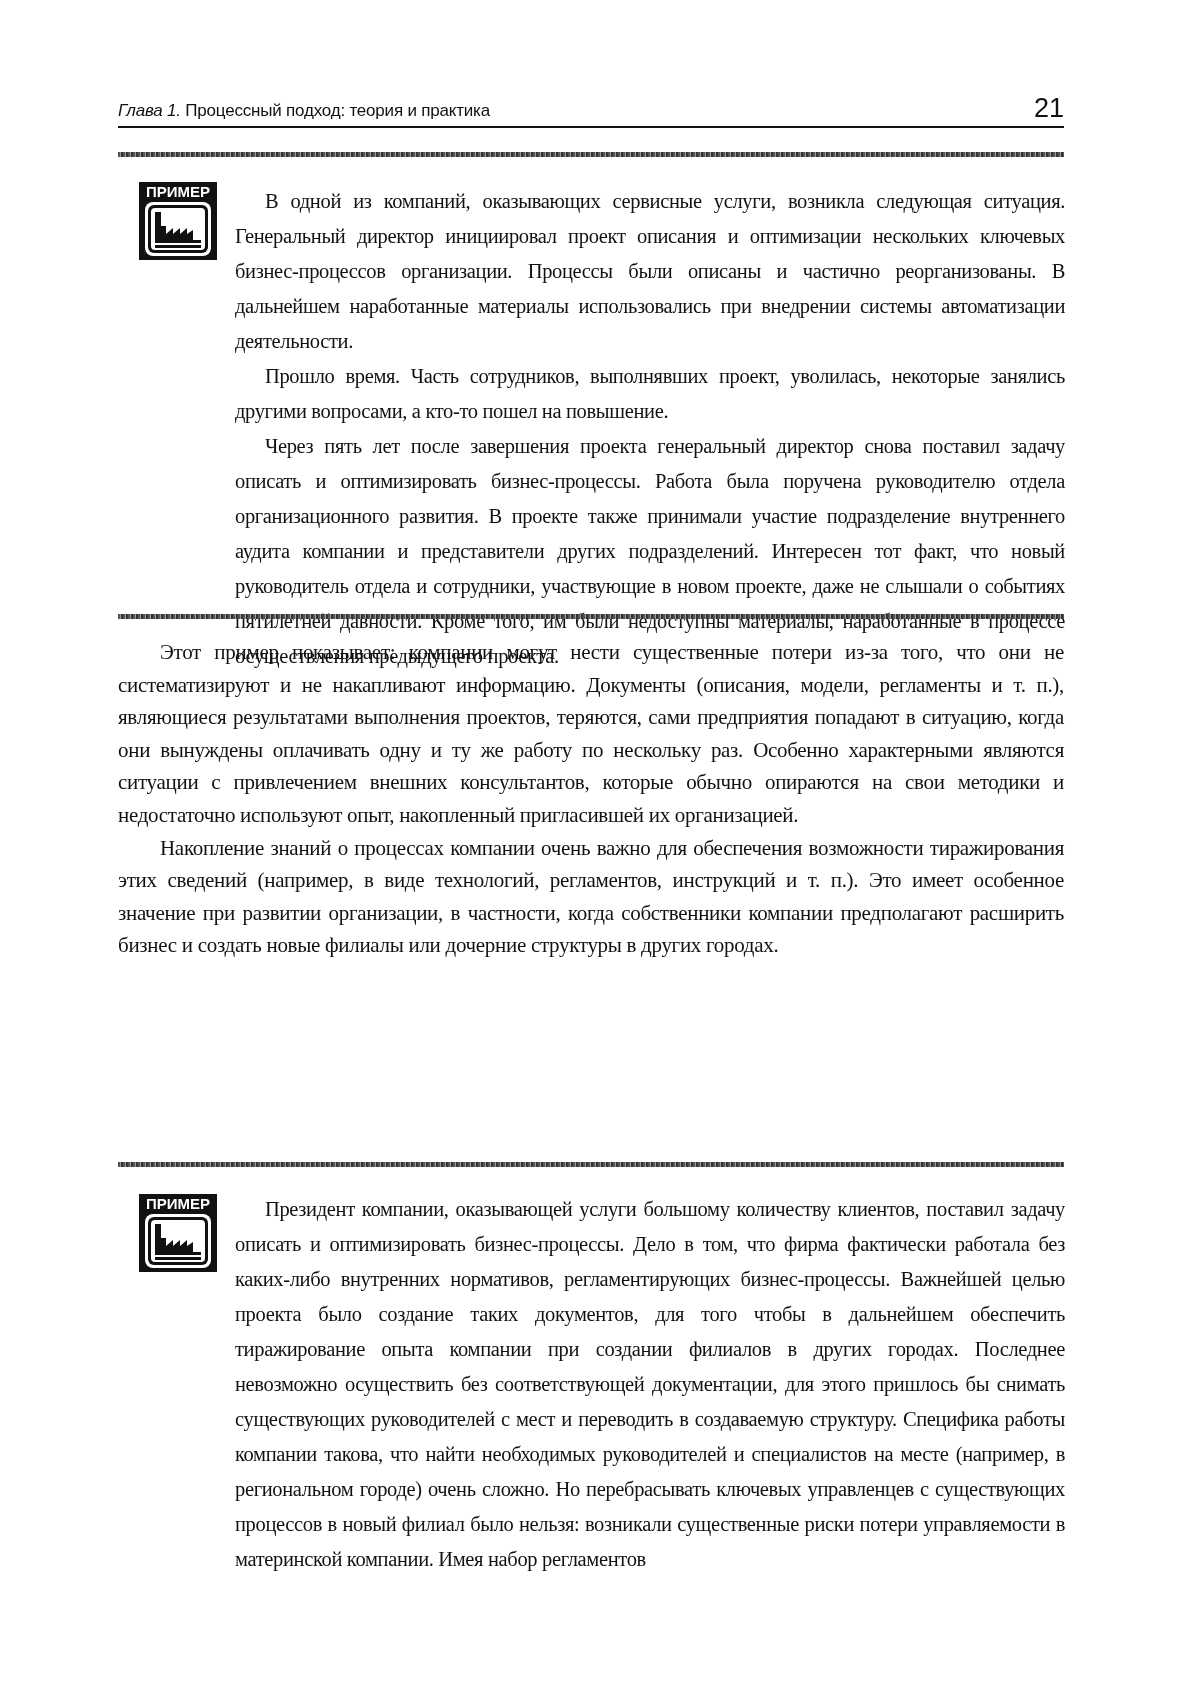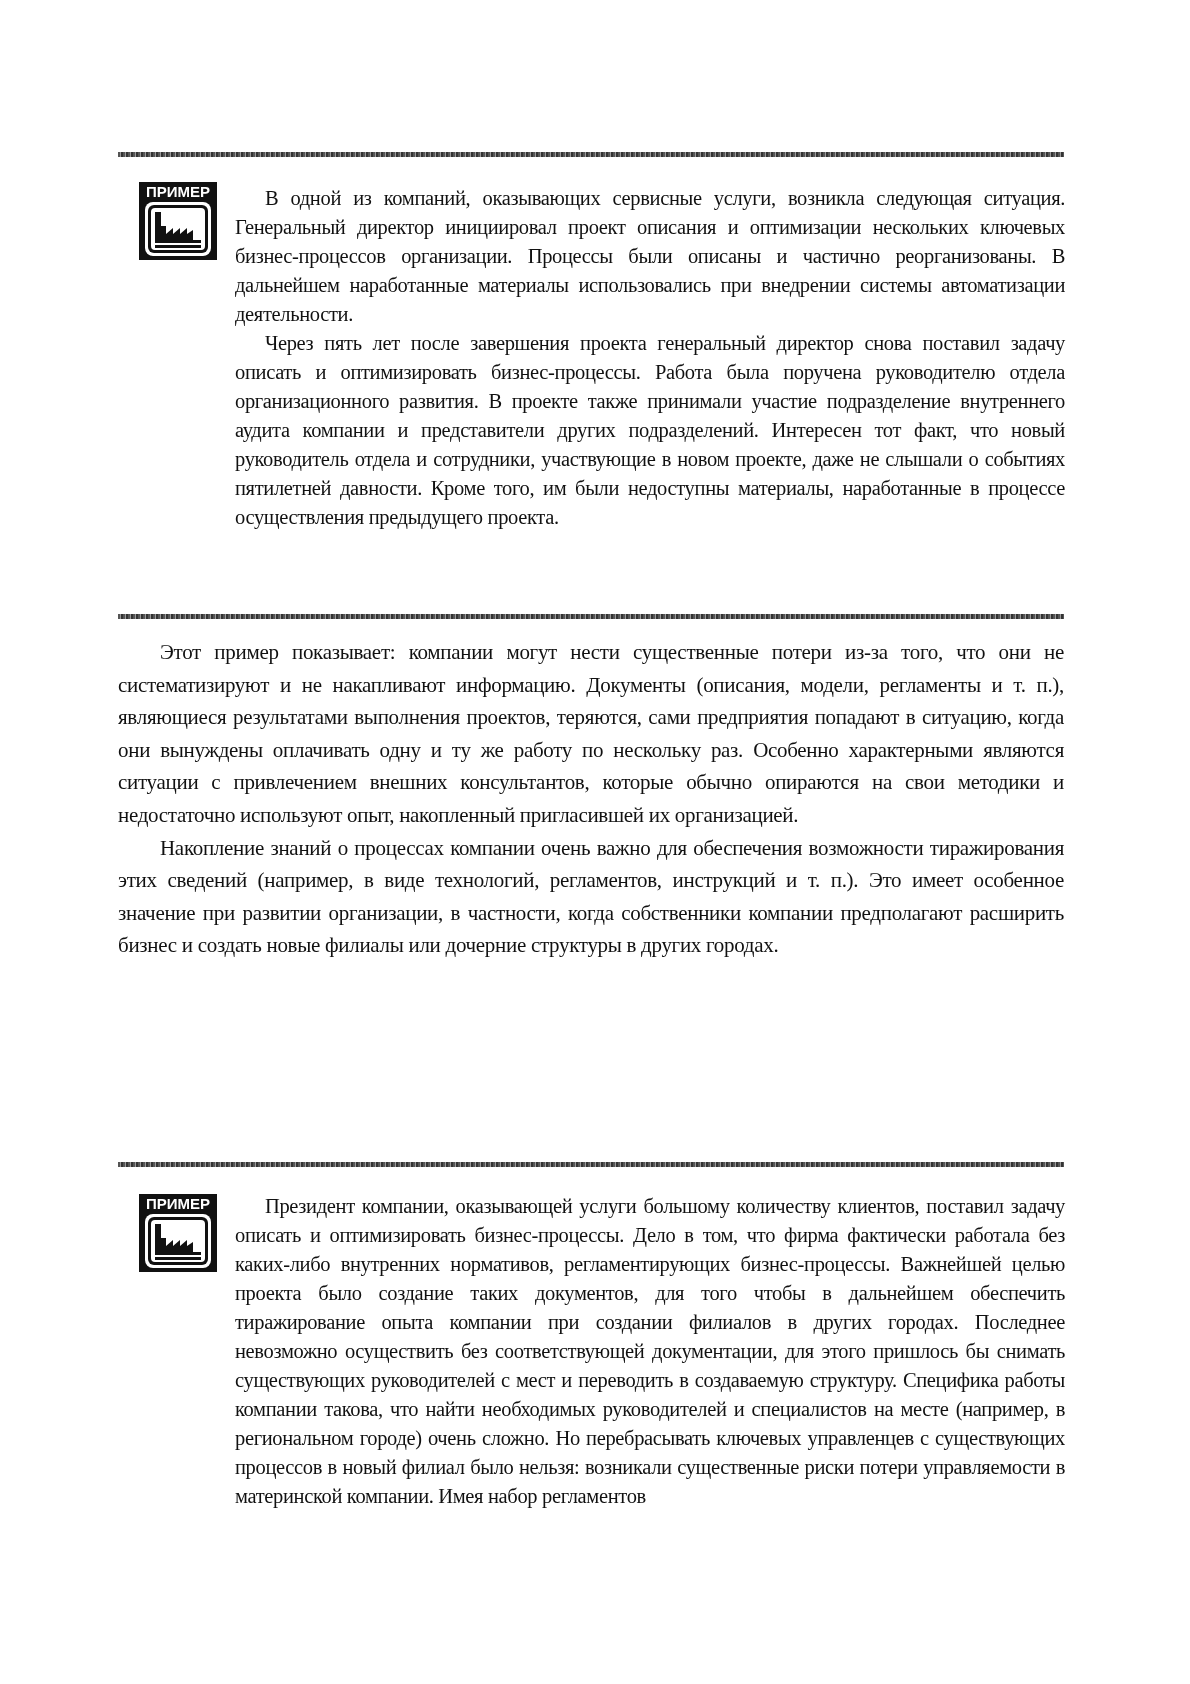--- a/index.html
+++ b/index.html
@@ -23,55 +23,60 @@
       position: absolute; left: 118px; width: 946px; height: 5px;
       background: repeating-linear-gradient(90deg, #555 0 2px, #999 2px 3px, #333 3px 5px);
     }
 
     .example-icon {
       position: absolute; left: 122px; width: 78px; height: 78px; padding-left: 17px;
     }
 
     .example-text {
       position: absolute; left: 235px; width: 830px;
-      font-family: "Liberation Serif", serif; font-size: 20.5px; line-height: 29px;
+      font-family: "Liberation Serif", serif; font-size: 20.5px; line-height: 35px;
       text-align: justify; letter-spacing: -0.35px;
     }
     .example-text p { margin: 0; text-indent: 30px; }
 
     .body-text {
       position: absolute; left: 118px; width: 946px;
       font-family: "Liberation Serif", serif; font-size: 21px; line-height: 32.6px;
       text-align: justify; letter-spacing: -0.3px;
     }
     .body-text p { margin: 0; text-indent: 42px; }
   </style>
 </head>
 <body>
 
 <div class="page">
 
+  <div class="running-head">
+    <span class="chapter"><i>Глава 1.</i> <span>Процессный подход: теория и практика</span></span>
+    <span class="page-num">21</span>
+  </div>
 
   <div class="rule" style="top:152px;"></div>
 
   <div class="example-icon" style="top:182px;">
     <svg width="78" height="78" viewBox="0 0 78 78">
       <rect x="0" y="0" width="78" height="78" fill="#111"></rect>
       <text x="39" y="15" text-anchor="middle" fill="#fff" font-family="Liberation Sans, sans-serif" font-weight="bold" font-size="15">ПРИМЕР</text>
       <rect x="6" y="20" width="66" height="54" rx="8" fill="#fff"></rect>
       <rect x="9" y="23" width="60" height="48" rx="6" fill="#111"></rect>
       <rect x="12" y="26" width="54" height="42" rx="4" fill="#fff"></rect>
       <path d="M16 62 L16 30 L22 30 L22 44 L27 44 L27 52 L34 46 L34 52 L41 46 L41 52 L48 46 L48 52 L54 48 L54 58 L16 58 Z" fill="#111"></path>
       <rect x="16" y="58" width="46" height="3" fill="#111"></rect>
       <rect x="16" y="63" width="46" height="3" fill="#111"></rect>
     </svg>
   </div>
 
   <div class="example-text" style="top:184px;">
     <p>В одной из компаний, оказывающих сервисные услуги, возникла следующая ситуация. Генеральный директор инициировал проект описания и оптимизации нескольких ключевых бизнес-процессов организации. Процессы были описаны и частично реорганизованы. В дальнейшем наработанные материалы использовались при внедрении системы автоматизации деятельности.</p>
+    <p>Прошло время. Часть сотрудников, выполнявших проект, уволилась, некоторые занялись другими вопросами, а кто-то пошел на повышение.</p>
     <p>Через пять лет после завершения проекта генеральный директор снова поставил задачу описать и оптимизировать бизнес-процессы. Работа была поручена руководителю отдела организационного развития. В проекте также принимали участие подразделение внутреннего аудита компании и представители других подразделений. Интересен тот факт, что новый руководитель отдела и сотрудники, участвующие в новом проекте, даже не слышали о событиях пятилетней давности. Кроме того, им были недоступны материалы, наработанные в процессе осуществления предыдущего проекта.</p>
   </div>
 
   <div class="rule" style="top:614px;"></div>
 
   <div class="body-text" style="top:636px;">
     <p>Этот пример показывает: компании могут нести существенные потери из-за того, что они не систематизируют и не накапливают информацию. Документы (описания, модели, регламенты и т. п.), являющиеся результатами выполнения проектов, теряются, сами предприятия попадают в ситуацию, когда они вынуждены оплачивать одну и ту же работу по нескольку раз. Особенно характерными являются ситуации с привлечением внешних консультантов, которые обычно опираются на свои методики и недостаточно используют опыт, накопленный пригласившей их организацией.</p>
     <p>Накопление знаний о процессах компании очень важно для обеспечения возможности тиражирования этих сведений (например, в виде технологий, регламентов, инструкций и т. п.). Это имеет особенное значение при развитии организации, в частности, когда собственники компании предполагают расширить бизнес и создать новые филиалы или дочерние структуры в других городах.</p>
   </div>
 

